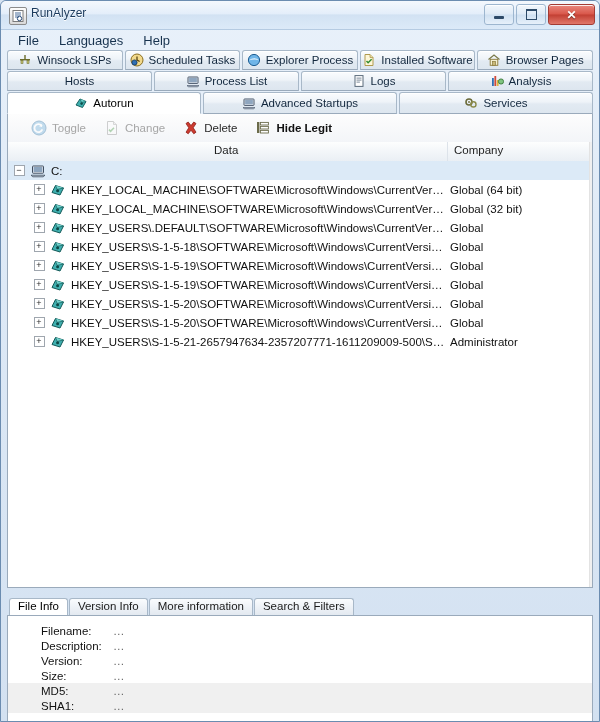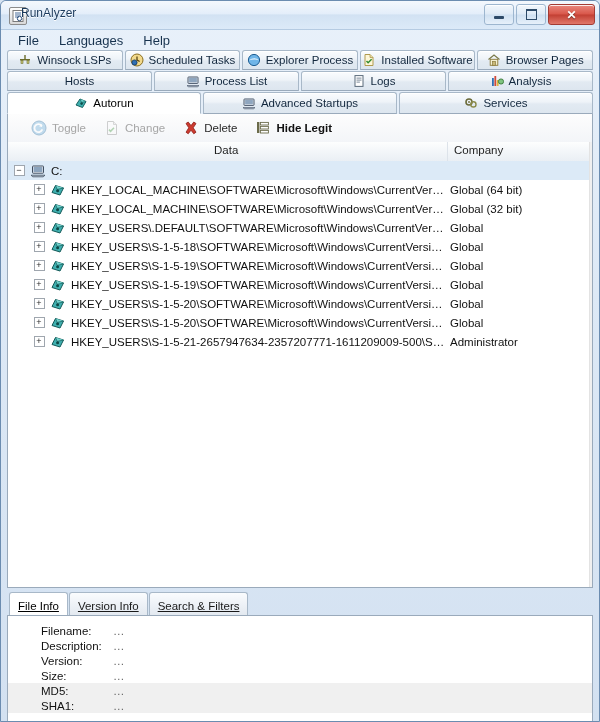--- a/index.html
+++ b/index.html
@@ -27,21 +27,21 @@
     border-radius:5px 5px 0 0;
   }
   .title-icon{
     position:absolute;left:8px;top:6px;width:16px;height:16px;
     background:linear-gradient(180deg,#fdfdfd,#d9d9d9);
     border:1px solid #8b8b8b;border-radius:2px;
     display:flex;align-items:center;justify-content:center;
   }
   .title-icon svg{display:block;}
   .title-text{
-    position:absolute;left:20px;top:5px;font-size:12px;color:#1b3a5c;
+    position:absolute;left:30px;top:5px;font-size:12px;color:#1b3a5c;
     text-shadow:0 1px 0 #fff;white-space:nowrap;
   }
   .caption-btns{position:absolute;right:4px;top:3px;display:flex;gap:2px;}
   .cap{
     width:28px;height:19px;border:1px solid #9db6cf;border-radius:3px;
     background:linear-gradient(180deg,#f2f7fc 0%,#dfeaf6 48%,#cfe0f1 52%,#e6f0fa 100%);
     display:flex;align-items:center;justify-content:center;
     box-shadow:inset 0 1px 0 rgba(255,255,255,.85);
   }
   .cap.close{
@@ -139,25 +139,24 @@
   
   .vgutter{
     position:absolute;right:0;top:0;bottom:0;width:2px;background:#f0f0f0;
     border-left:1px solid #e3e3e3;
   }
 
   
   .bottom{margin:6px 6px 0 6px;}
   .btabs{display:flex;gap:1px;align-items:flex-end;height:21px;padding-left:2px;}
   .btab{
-    padding:7px 8px 3px 8px;font-size:11.5px;color:#1a1a1a;border:1px solid #a8b8c8;
+    padding:1px 8px 3px 8px;font-size:11.5px;color:#1a1a1a;border:1px solid #a8b8c8;
     border-bottom:none;border-radius:3px 3px 0 0;
     background:linear-gradient(180deg,#fafcfe 0%,#eef2f7 50%,#e3e9f0 100%);
     white-space:nowrap;
-    text-decoration:underline;
   }
   .btab.active{background:#fff;color:#000;position:relative;z-index:2;}
   .bpane{
     background:#fff;border:1px solid #9aaabb;height:108px;box-sizing:border-box;
     position:relative;overflow:hidden;
   }
   .frow{display:flex;height:15px;align-items:center;font-size:11.5px;}
   .frow.shaded{background:#f0f0f0;}
   .flabel{width:105px;text-align:left;padding-left:33px;box-sizing:border-box;color:#111;}
   .fvalue{color:#666;letter-spacing:1px;}
@@ -564,20 +563,21 @@
       </div>
 
       <div class="vgutter"></div>
     </div>
   </div>
 
   <div class="bottom">
     <div class="btabs">
       <div class="btab active">File Info</div>
       <div class="btab">Version Info</div>
+      <div class="btab">More information</div>
       <div class="btab">Search &amp; Filters</div>
     </div>
 
     <div class="bpane">
       <div class="fields">
 
         <div class="frow">
           <span class="flabel">Filename:</span>
           <span class="fvalue">…</span>
         </div>

